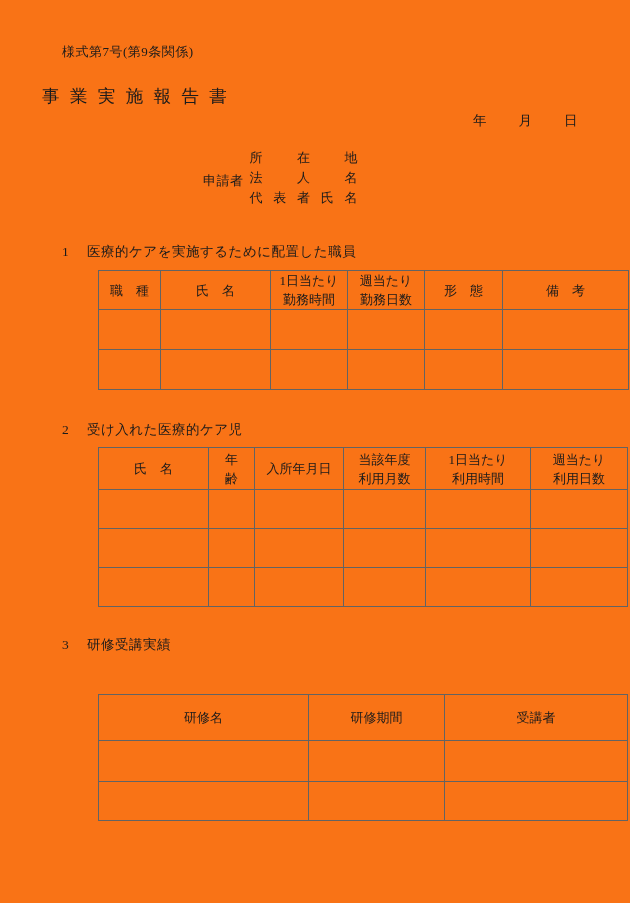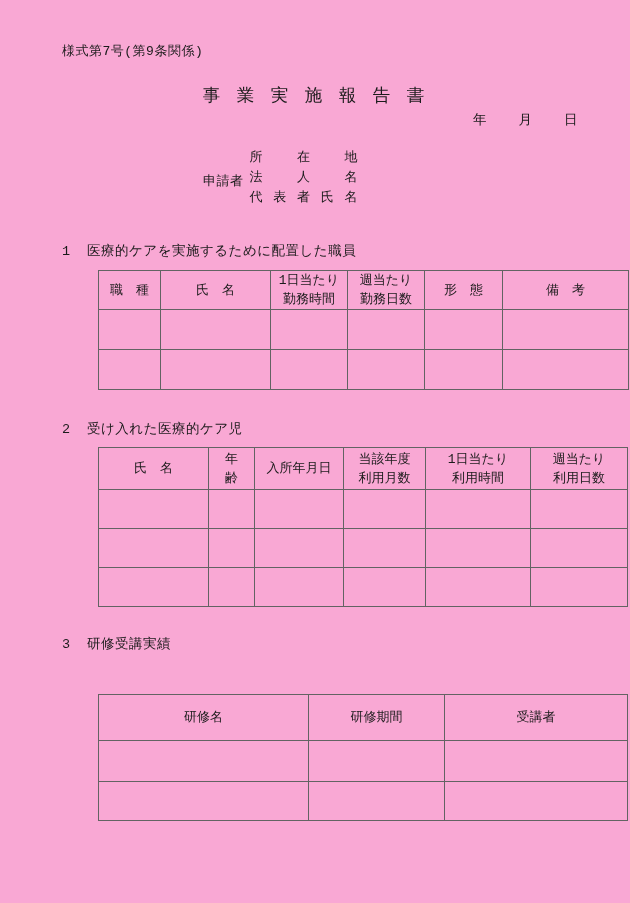--- a/index.html
+++ b/index.html
@@ -1,31 +1,31 @@
 <!DOCTYPE html>
 <html><head>
 <meta charset="utf-8">
 <style>
   html,body{margin:0;padding:0;background:#e8e8e8;}
   .page{
     position:relative;
     width:630px;height:903px;
     margin:0 auto;
-    background:#f9a8d4;
-    font-family:Liberation Mono, monospace;
+    background:#f97316;
+    font-family:Liberation Serif, serif;
     color:#1b1b1b;
     overflow:hidden;
   }
   .form-number{
     position:absolute;left:62px;top:44px;
     font-size:13px;line-height:16px;letter-spacing:0.5px;
   }
   .doc-title{
     position:absolute;left:0;top:86px;width:630px;
-    text-align:center;box-sizing:border-box;
+    text-align:left;padding-left:42px;box-sizing:border-box;
     font-size:17.5px;letter-spacing:3px;line-height:21px;
   }
   .date-line{
     position:absolute;left:473px;top:112px;
     display:flex;gap:32px;
     font-size:13.5px;line-height:18px;
   }
   .applicant{
     position:absolute;left:203px;top:148px;
     display:flex;align-items:center;

